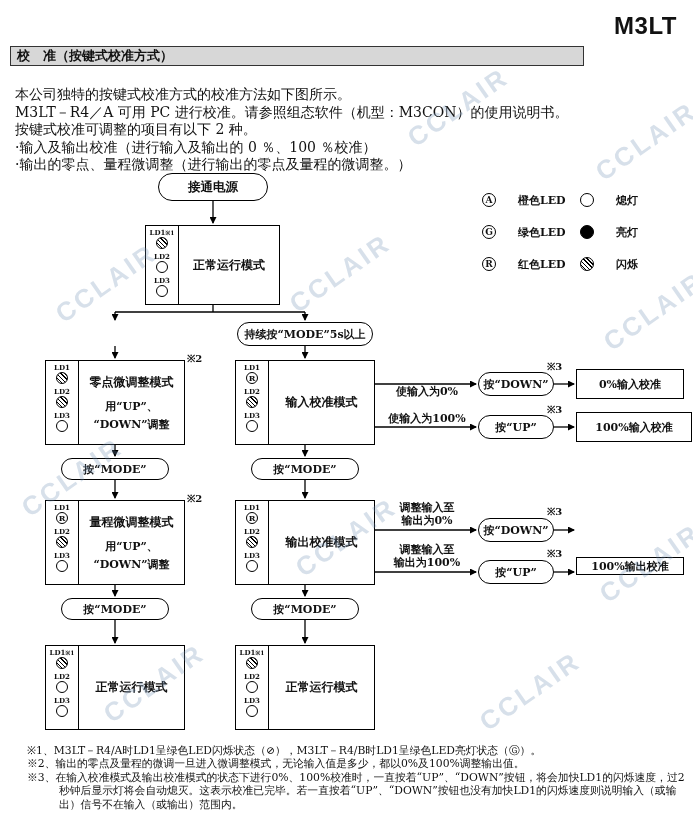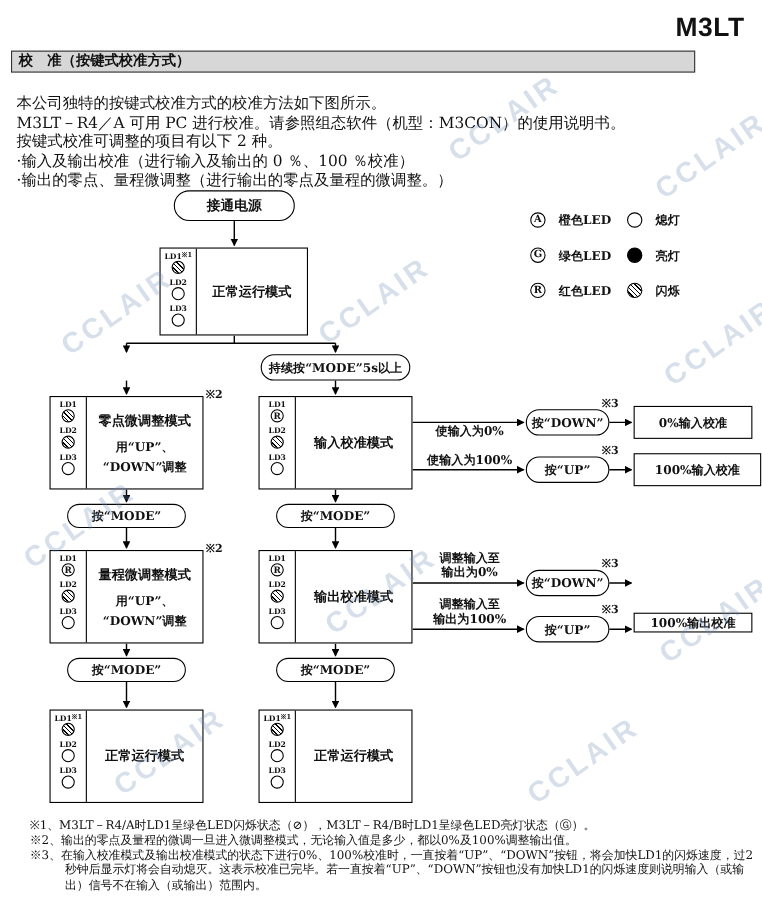--- a/index.html
+++ b/index.html
@@ -2,21 +2,21 @@
 <html><head>
 <meta charset="utf-8">
 <style>
   * { margin:0; padding:0; box-sizing:border-box; }
   body { background:#fff; font-family:"DejaVu Serif", serif; color:#111; }
   .page { position:relative; width:693px; height:826px; background:#ffffff; overflow:hidden; }
 
   .m3lt { position:absolute; top:12px; right:16px; font-family:"Liberation Sans", sans-serif;
           font-weight:bold; font-size:24px; letter-spacing:0.5px; z-index:3; }
 
-  .secbar { position:absolute; left:10px; top:46px; width:622px; height:20px; background:#d7d7d7;
+  .secbar { position:absolute; left:10px; top:46px; width:574px; height:20px; background:#d7d7d7;
             border:1px solid #333; font-weight:bold; font-size:13px; line-height:18px; padding-left:6px; z-index:3; }
 
   .intro { position:absolute; left:15px; top:86px; width:664px; font-size:14px; line-height:17.6px; z-index:3; }
 
   .connectors { position:absolute; left:0; top:0; z-index:1; }
 
   .oval { position:absolute; border:1.6px solid #000; border-radius:14px; background:#fff;
           display:flex; align-items:center; justify-content:center; font-weight:bold; font-size:11px;
           text-align:center; z-index:2; }
   .oval.start { font-size:12.5px; }
@@ -43,21 +43,21 @@
   .cond { position:absolute; font-weight:bold; font-size:11px; line-height:13px; text-align:center; z-index:2; }
   .note-ref { position:absolute; font-size:10px; font-weight:bold; z-index:2; }
 
   .legend { position:absolute; left:482px; top:190px; z-index:2; }
   .lg-row { display:flex; align-items:center; height:20px; margin-bottom:12px; }
   .lg-circle { width:14px; height:14px; border:1.4px solid #000; border-radius:50%;
                display:flex; align-items:center; justify-content:center; font-size:9px; font-weight:bold;
                background:#fff; flex:0 0 auto; }
   .lg-circle.led-on { background:#000; }
   .lg-circle.led-flash { background: repeating-linear-gradient(45deg,#000 0 1px,#fff 1px 3px); }
-  .lg-label { font-size:11px; font-weight:bold; margin-left:12px; }
+  .lg-label { font-size:11px; font-weight:bold; margin-left:22px; }
   .lg-label.first { width:62px; }
 
   .footnotes { position:absolute; left:27px; top:744px; width:666px; font-size:10.8px; line-height:13.4px; z-index:3; }
   .fn { padding-left:32px; text-indent:-32px; }
 
   .wm { position:absolute; font-family:"Liberation Sans", sans-serif; font-weight:bold; font-size:26px;
         letter-spacing:3px; color:rgba(110,145,180,0.28); transform:rotate(-35deg); z-index:6;
         pointer-events:none; white-space:nowrap; }
 </style>
 </head>

